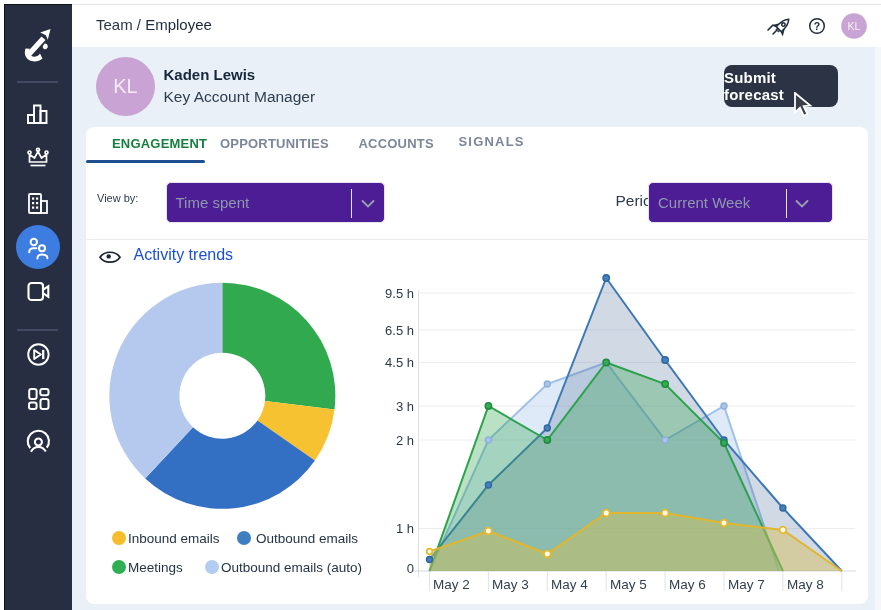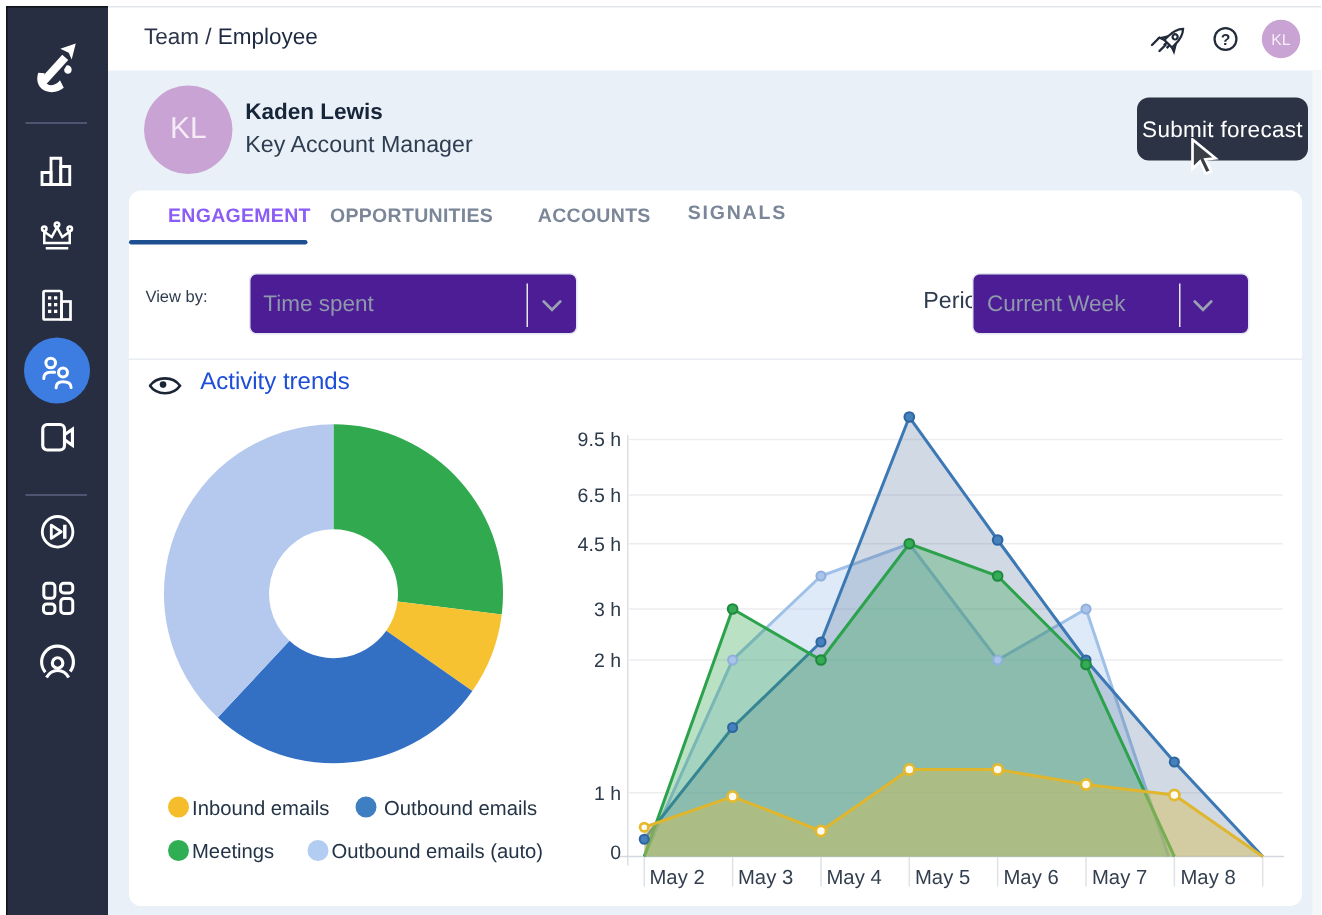--- a/index.html
+++ b/index.html
@@ -14,26 +14,26 @@
 
 #topbar { left:72px; top:4px; width:809px; height:43px; background:#fff; border-top:1.5px solid #e2e5e9; }
 #crumb { left:96px; top:15.5px; font-size:15px; color:#2b3547; }
 #crumb b { color:#1c2940; font-weight:400; }
 
 
 #content { left:72px; top:47px; width:809px; height:563px; background:#e9f0f7; }
 #avatar { left:96px; top:57px; width:59px; height:59px; border-radius:50%; background:#c9a3d3; color:#f4ebf6; font-size:20px; display:flex; align-items:center; justify-content:center; }
 #hname { left:163.5px; top:65.5px; font-size:15px; font-weight:700; color:#16253a; }
 #hrole { left:163.5px; top:87.5px; font-size:15.5px; color:#2e3d50; }
-#submitbtn { left:758px; top:65px; width:114px; height:42px; background:#2b3344; border-radius:8px; color:#fff; font-size:15px; font-weight:400; display:flex; align-items:center; justify-content:center; letter-spacing:.2px; }
+#submitbtn { left:724px; top:65px; width:114px; height:42px; background:#2b3344; border-radius:8px; color:#fff; font-size:15px; font-weight:700; display:flex; align-items:center; justify-content:center; letter-spacing:.2px; }
 
 
 #card { left:86px; top:127px; width:782px; height:477px; background:#fff; border-radius:8px; }
 .tab { position:absolute; top:136px; font-size:13px; letter-spacing:.2px; color:#7b8798; font-weight:700; }
-#tab1 { left:96px; color:#8b5cf6;padding-left:16px; }
+#tab1 { left:96px; color:#15803d;padding-left:16px; }
 #tabline { left:86px; top:160px; width:119px; height:3px; background:#1d4f91; border-radius:2px; }
 #lblview { left:97px; top:192px; font-size:11px; color:#2e3b4e; }
 .drop { position:absolute; top:182px; height:41px; background:#4c1d95; border:1px solid #e2e7ef; border-radius:5px; }
 .droptext { position:absolute; top:11px; font-size:15px; color:#8e99ab; }
 .dropbar { position:absolute; top:6px; width:1px; height:29px; background:#e3e8f0; }
 #lblperiod { left:615.5px; top:192px; font-size:15.5px; color:#2e3b4e; }
 #carddiv { left:86px; top:239px; width:782px; height:1px; background:#e9ecf1; }
 #acttitle { left:133.5px; top:245.5px; font-size:16px; color:#1d4ed8; }
 
 

